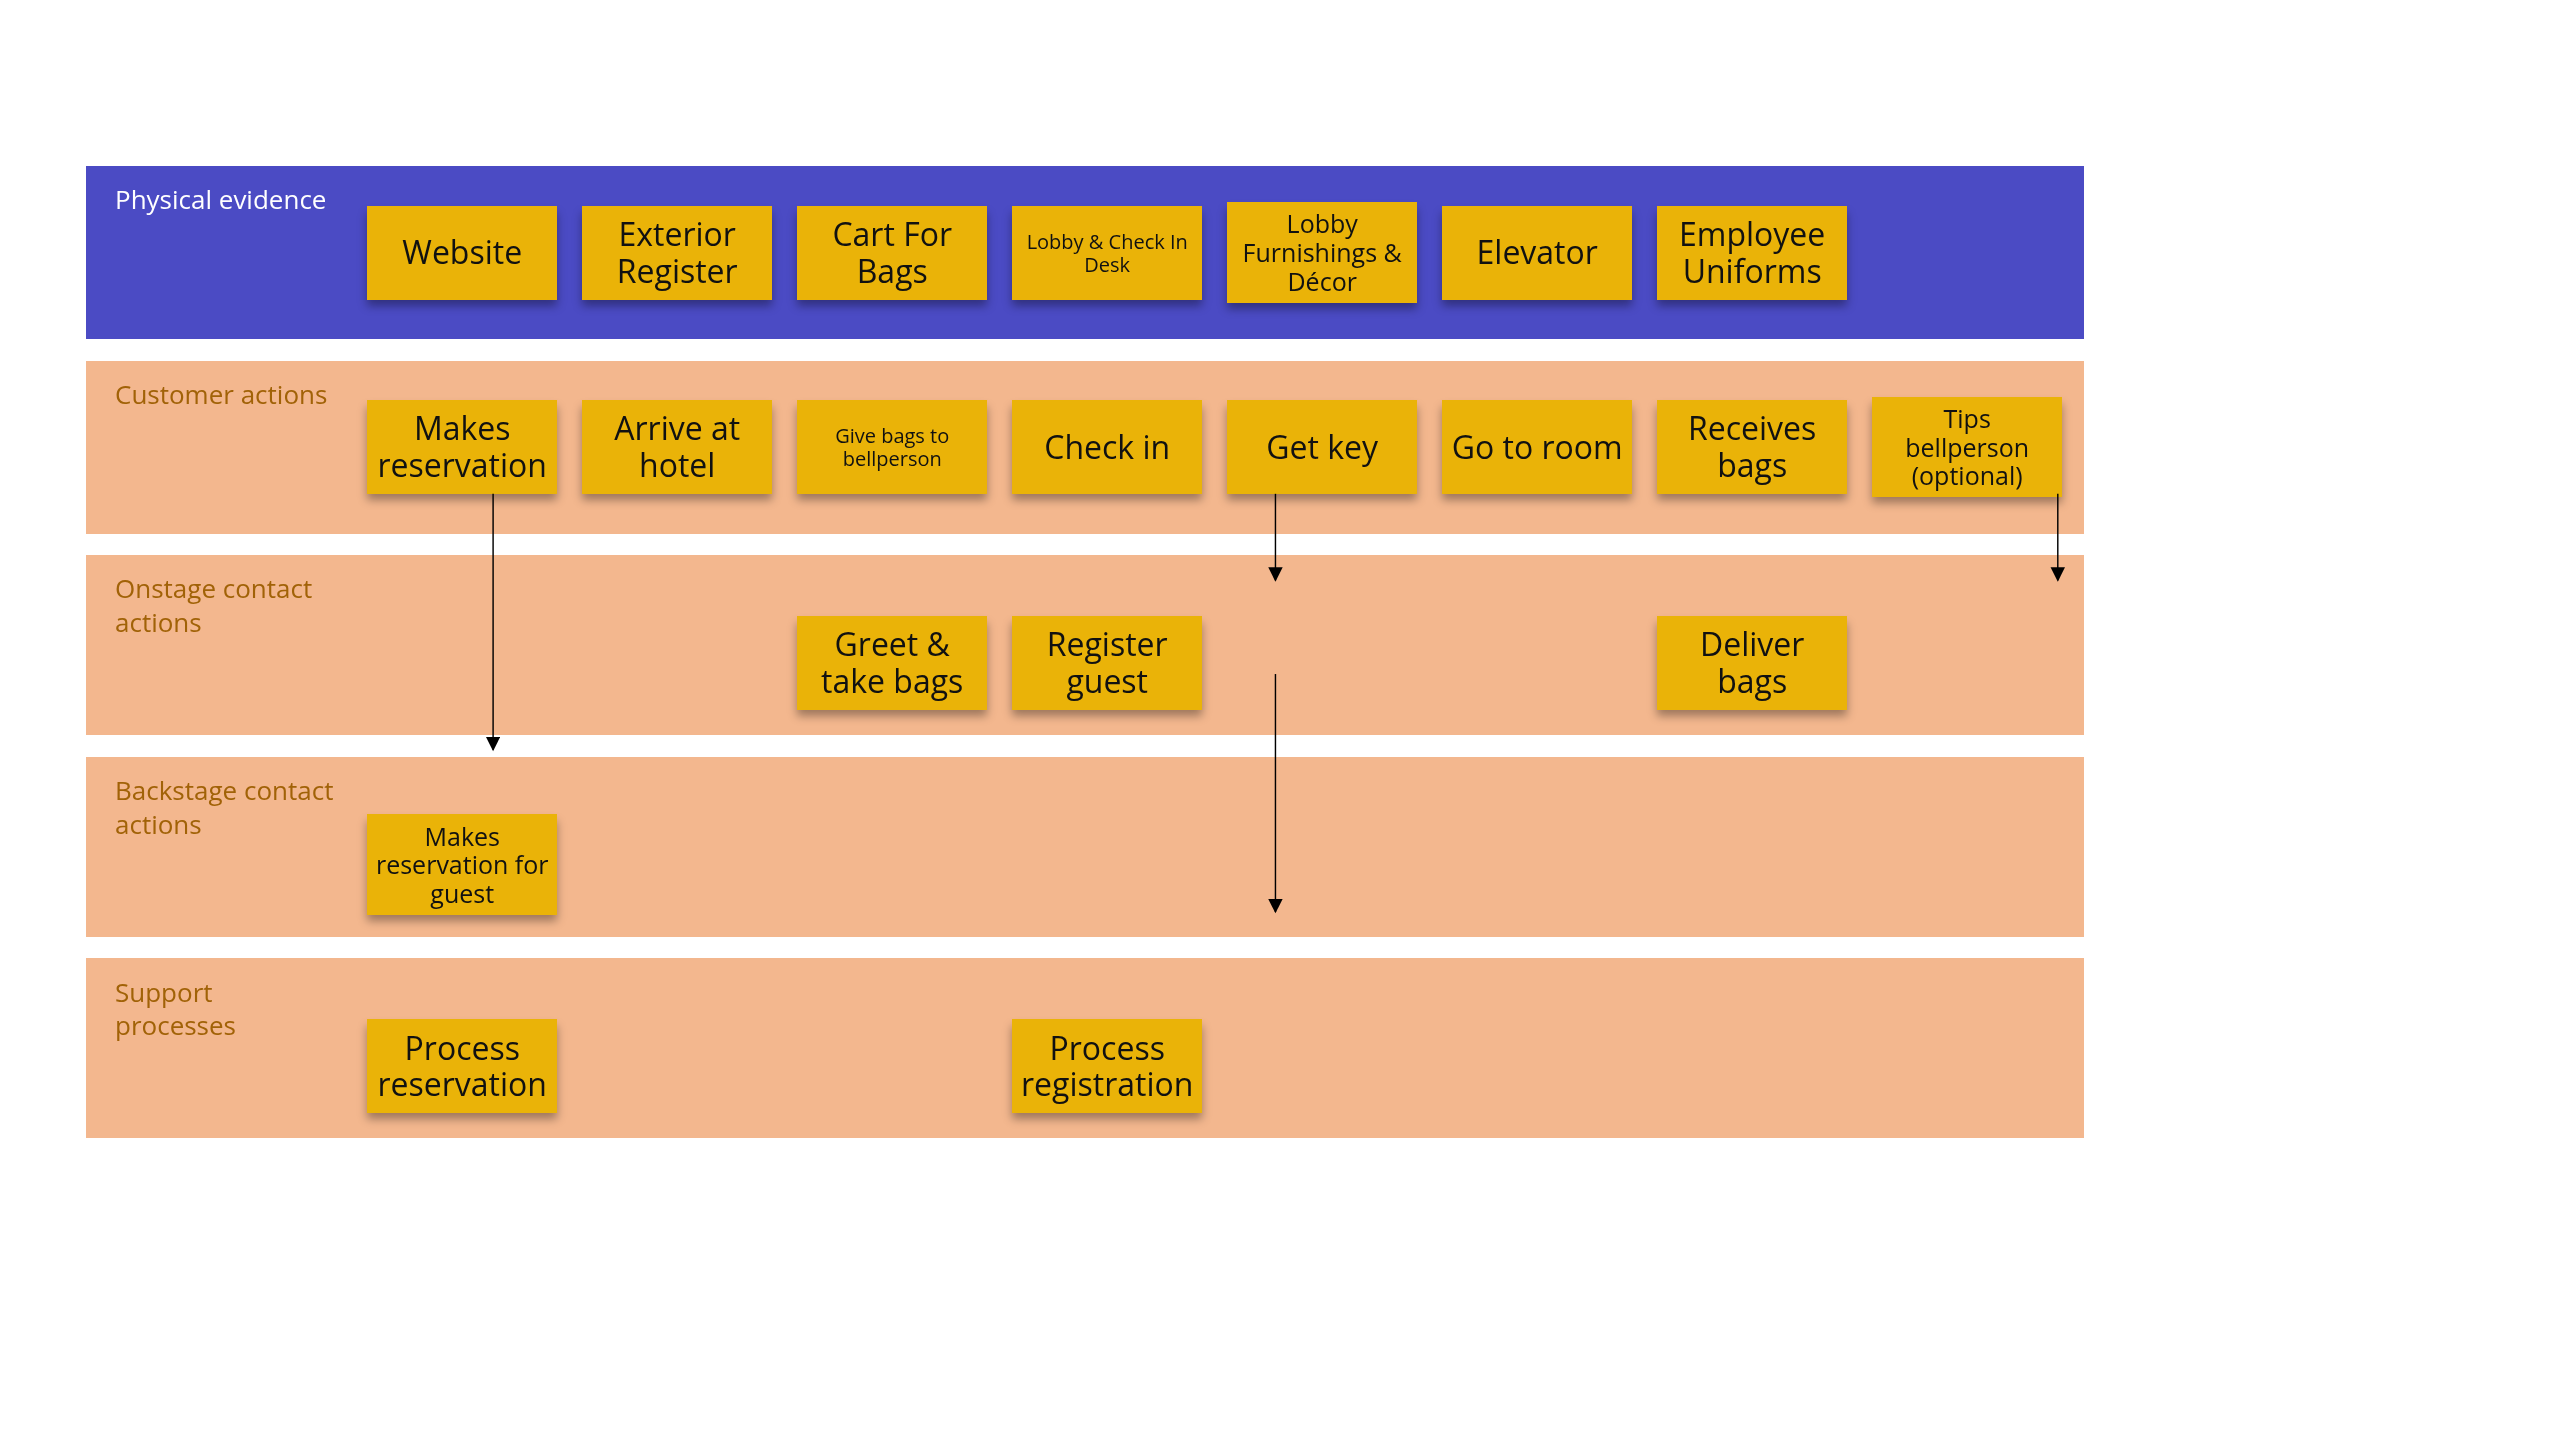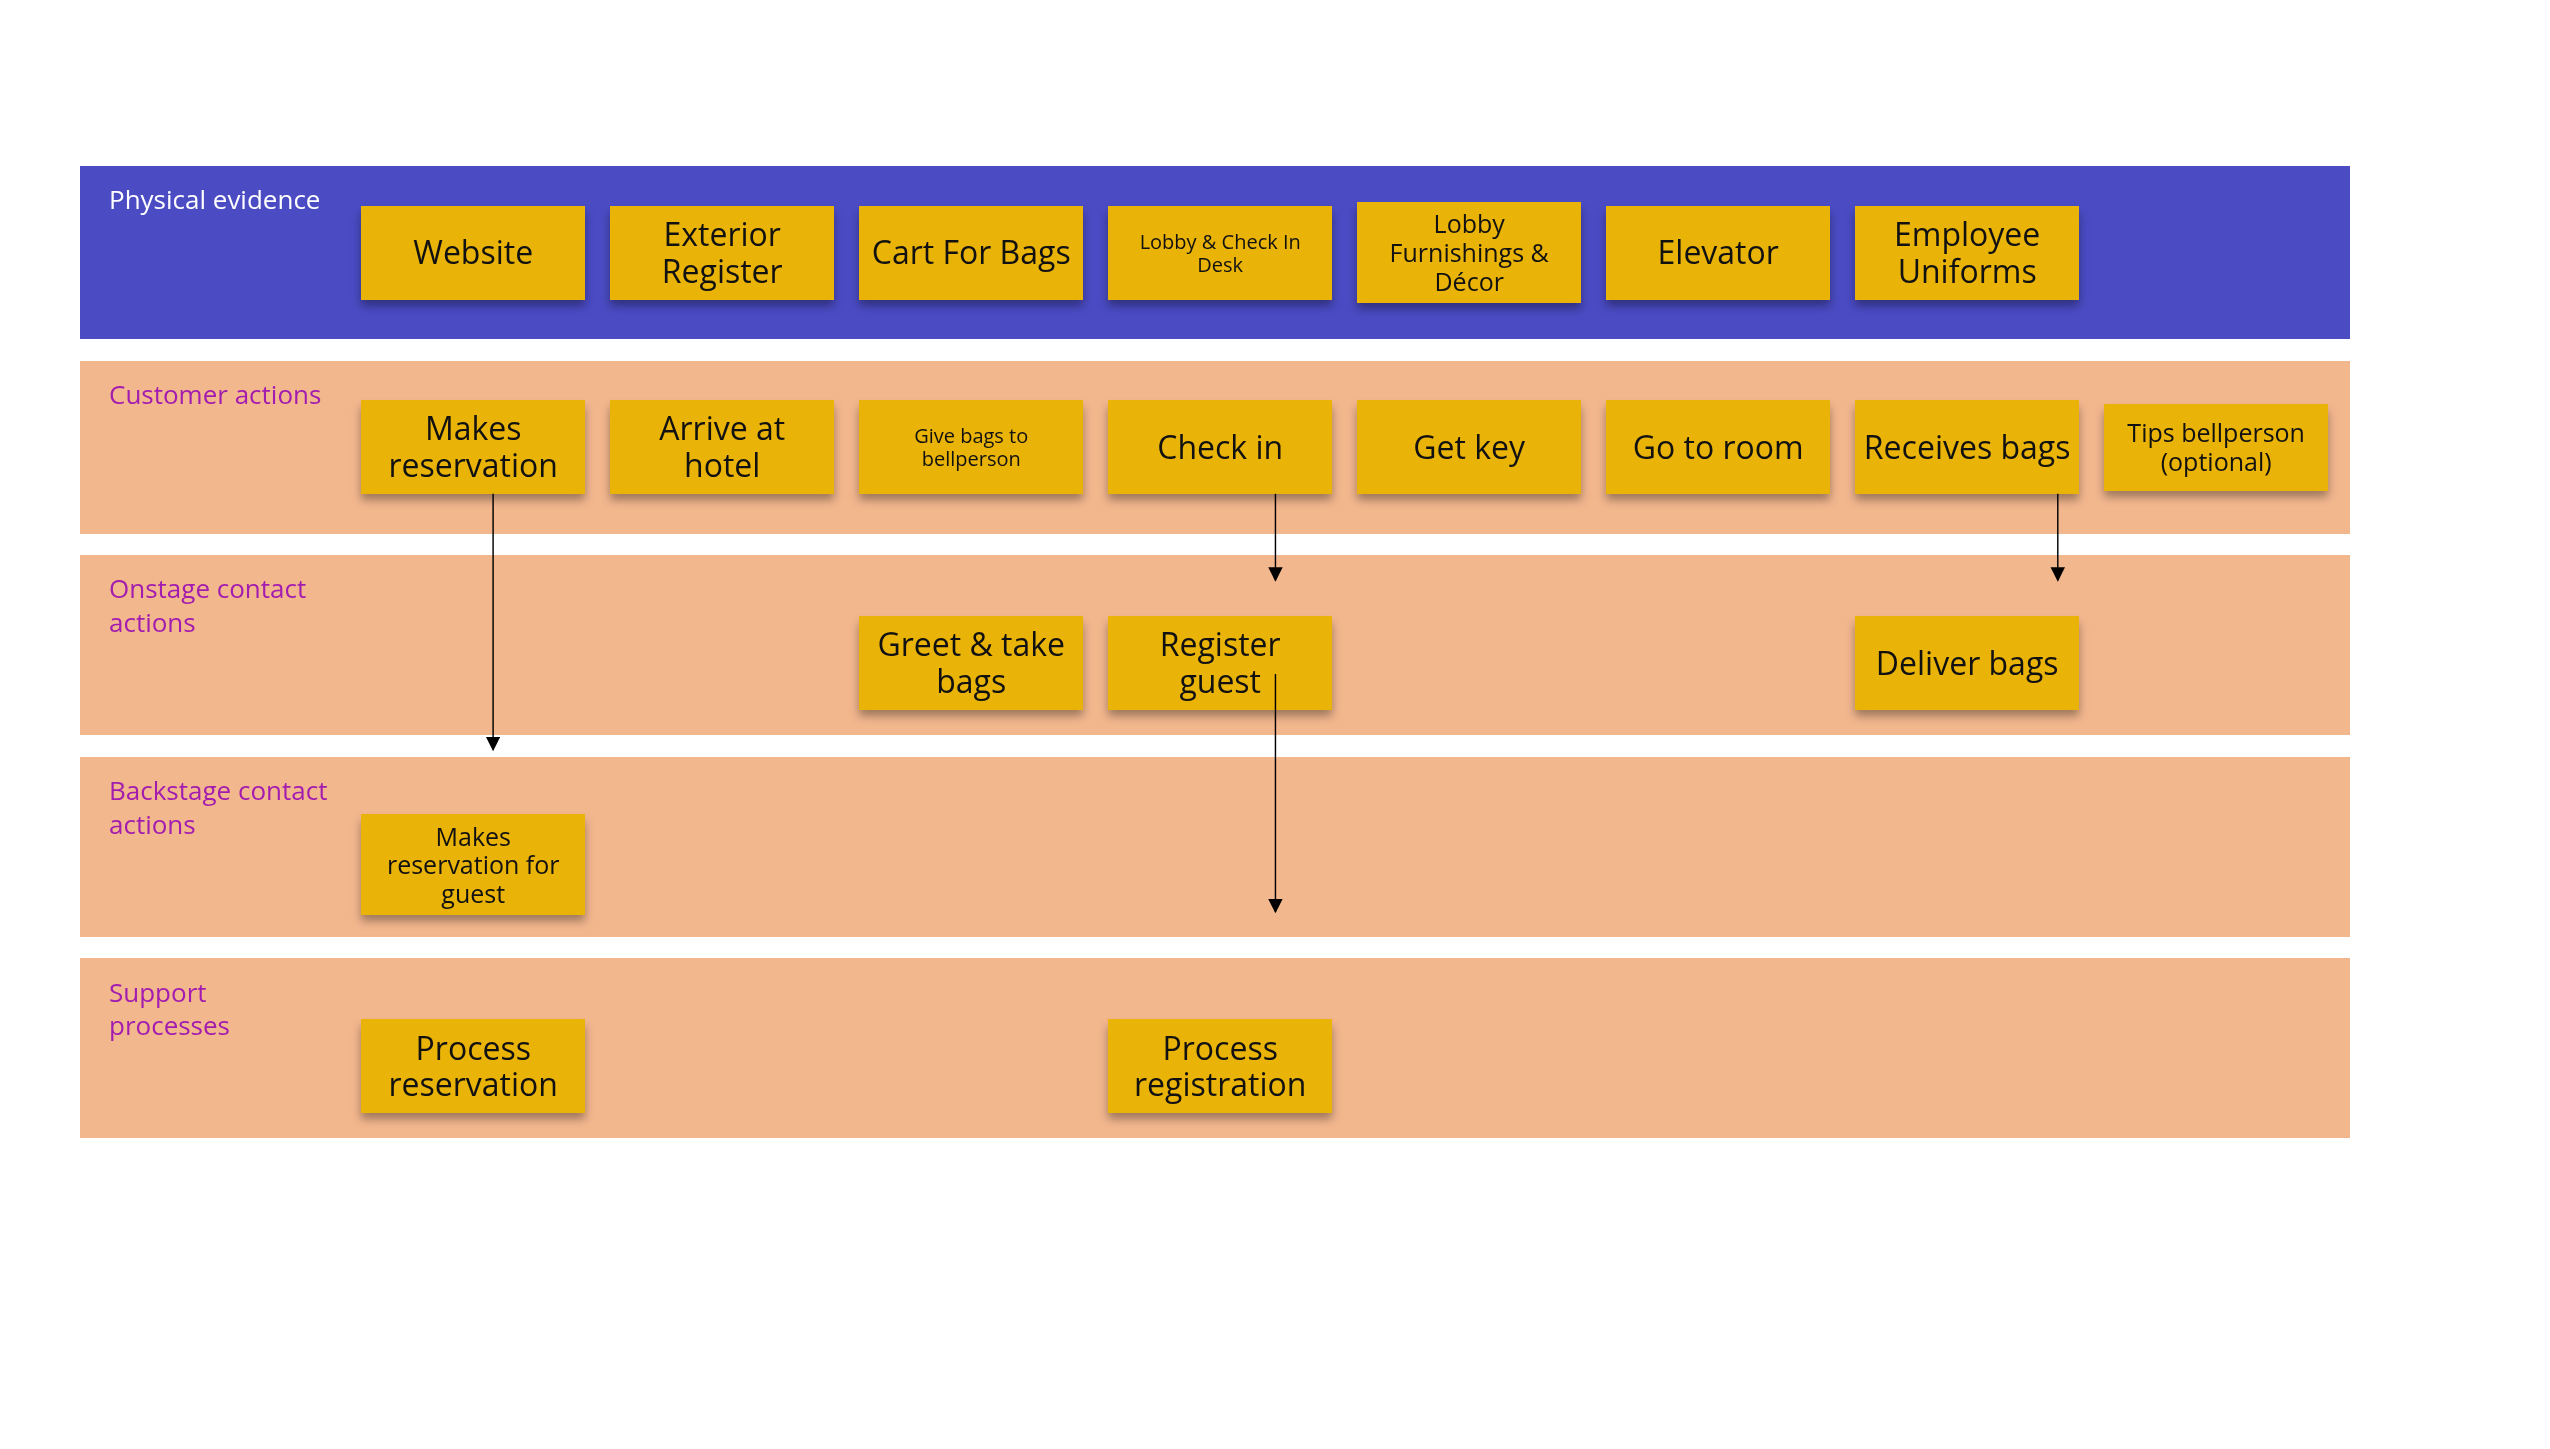--- a/index.html
+++ b/index.html
@@ -5,36 +5,36 @@
   * { box-sizing: border-box; margin: 0; padding: 0; }
   body {
     font-family: "Segoe UI", "Open Sans", Arial, sans-serif;
     background: #ffffff;
     width: 2550px;
     height: 1449px;
     position: relative;
   }
   .canvas {
     position: absolute;
-    left: 80px;
+    left: 86px;
     top: 166px;
-    width: 2270px;
+    width: 1998px;
   }
   .lane {
     display: flex;
     align-items: flex-start;
     margin-bottom: 21.6px;
     position: relative;
   }
   .lane-label {
     width: 281px;
     padding: 17.3px 29px 0 29px;
     font-size: 26px;
     line-height: 1.3;
-    color: #a21caf;
+    color: #a16207;
   }
   .lane-label.light { color: #ffffff; }
   .lane-body {
     flex: 1;
     display: grid;
     grid-template-columns: repeat(8, 1fr);
     gap: 24.5px;
     align-items: center;
     padding: 14.4px 21.6px 14.4px 0;
   }

